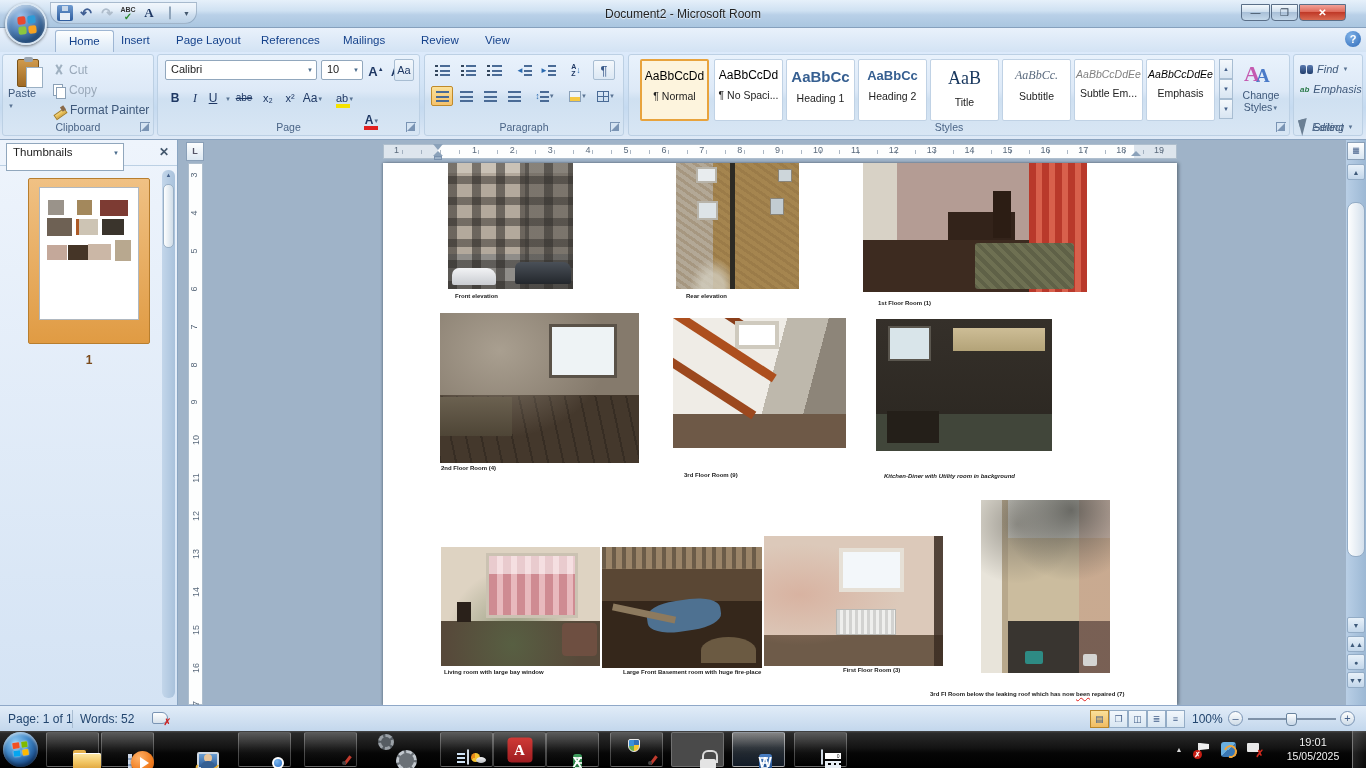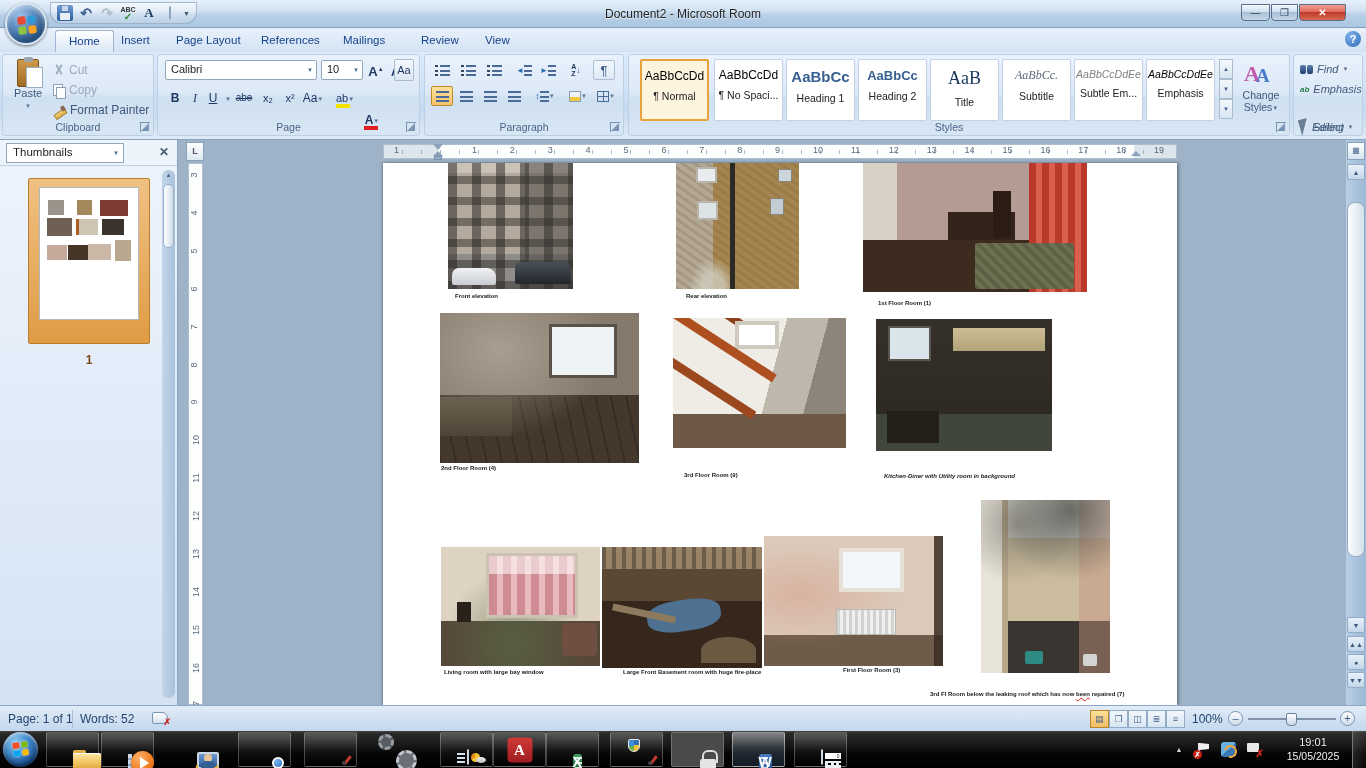--- a/index.html
+++ b/index.html
@@ -53,21 +53,21 @@
   .rgroup { position:absolute; top:2px; height:82px; border:1px solid #bcd0e4; border-radius:3px;
     background:linear-gradient(180deg,#e9f2fc 0%,#dde9f7 45%,#cfe0f1 55%,#d8e6f4 100%); }
   .glabel { position:absolute; bottom:2px; left:0; right:0; text-align:center; font-size:10.5px; color:#4a6486; }
   .launcher { position:absolute; bottom:3px; right:3px; width:10px; height:10px; border-left:1px solid #7a94b4; border-top:1px solid #7a94b4; }
   .launcher::after { content:""; position:absolute; right:1px; bottom:1px; border-left:4px solid transparent; border-top:4px solid transparent; border-right:4px solid #7a94b4; border-bottom:4px solid #7a94b4; width:0; height:0; }
   .rsmall { font-size:11px; color:#3e587a; }
   .gray { color:#9aa9ba; }
   .dd { font-size:6px; color:#5a7494; vertical-align:middle; }
 
   
-  .bigbtn { position:absolute; text-align:center; font-size:11px; color:#3e587a; }
+  .bigbtn { position:absolute; font-size:11px; color:#3e587a; }
   .clipboard-ic { position:relative; width:22px; height:28px; margin:0 auto; background:linear-gradient(#cf9a4d,#a06a24); border:1px solid #7a5218; border-radius:2px; }
   .clipboard-ic::before { content:""; position:absolute; top:-3px; left:6px; width:9px; height:5px; background:#9aa4ae; border-radius:2px; }
   .clipboard-ic::after { content:""; position:absolute; right:-5px; top:7px; width:15px; height:19px; background:#fff; border:1px solid #9ab0c4; }
   .srow { position:absolute; height:18px; display:flex; align-items:center; gap:4px; font-size:12px; }
   .ico-cut { position:relative; width:12px; height:12px; }
   .ico-cut::before,.ico-cut::after { content:""; position:absolute; left:5px; top:0; width:2px; height:11px; background:#9fb0c0; }
   .ico-cut::before { transform:rotate(30deg);} .ico-cut::after { transform:rotate(-30deg);}
   .ico-copy { position:relative; width:12px; height:13px; }
   .ico-copy::before,.ico-copy::after { content:""; position:absolute; width:8px; height:10px; background:#fff; border:1px solid #8ba0b6; }
   .ico-copy::before { left:0; top:0; } .ico-copy::after { left:3px; top:3px; }
@@ -114,21 +114,21 @@
   .ico-binoc::before{left:0;} .ico-binoc::after{right:0;}
   .ico-replace { font-size:8px; color:#2a7a4a; font-weight:bold; }
   .ico-select { width:0; height:0; border-left:5px solid #6b7f94; border-right:4px solid transparent; border-bottom:9px solid transparent; border-top:7px solid #6b7f94; transform:rotate(-15deg); }
 
   
   #docarea { position:absolute; left:0; top:140px; width:1366px; height:565px; background:#9fb3c8; overflow:hidden; }
 
   
   #thumbpanel { position:absolute; left:0; top:0; width:178px; height:565px; background:linear-gradient(180deg,#eef4fc,#d4e3f4); border-right:1px solid #8aa5c2; }
   #thumbhead { position:absolute; left:0; top:0; width:100%; height:26px; border-bottom:1px solid #bcd0e4; }
-  #thumbcombo { position:absolute; left:6px; top:3px; width:118px; height:20px; background:#fff; border:1px solid #91a7bd; font-size:11.5px; color:#222; padding:2px 0 0 6px; }
+  #thumbcombo { position:absolute; left:6px; top:3px; width:118px; height:28px; background:#fff; border:1px solid #91a7bd; font-size:11.5px; color:#222; padding:2px 0 0 6px; }
   #thumbcombo::after { content:"▼"; position:absolute; right:4px; top:6px; font-size:6px; color:#4a6b8c; }
   #thumbclose { position:absolute; right:8px; top:5px; font-size:12px; color:#44586e; font-weight:bold; }
   #thumbframe { position:absolute; left:28px; top:38px; width:122px; height:166px; border-radius:2px;
     background:linear-gradient(180deg,#f0c184,#e09b43); border:1px solid #b87e2e; }
   #thumbpage { position:absolute; left:10px; top:8px; width:100px; height:133px; background:#fff; border:1px solid #b0b8c0; }
   .mini { position:absolute; }
   #thumbnum { position:absolute; left:0; right:0; bottom:-24px; text-align:center; font-size:12px; font-weight:bold; color:#7a4a1a; }
   #panelscroll { position:absolute; right:2px; top:30px; width:13px; height:528px; background:linear-gradient(90deg,#c3d6ea,#a9c2dc); border-radius:6px; }
   #panelscroll .pup { position:absolute; top:2px; left:0; right:0; text-align:center; font-size:6px; color:#44608a; }
   #panelscroll .pthumb { position:absolute; left:1px; top:14px; width:11px; height:64px; border-radius:5px; background:linear-gradient(90deg,#fdfefe,#cfdce8); border:1px solid #9ab0c6; }

